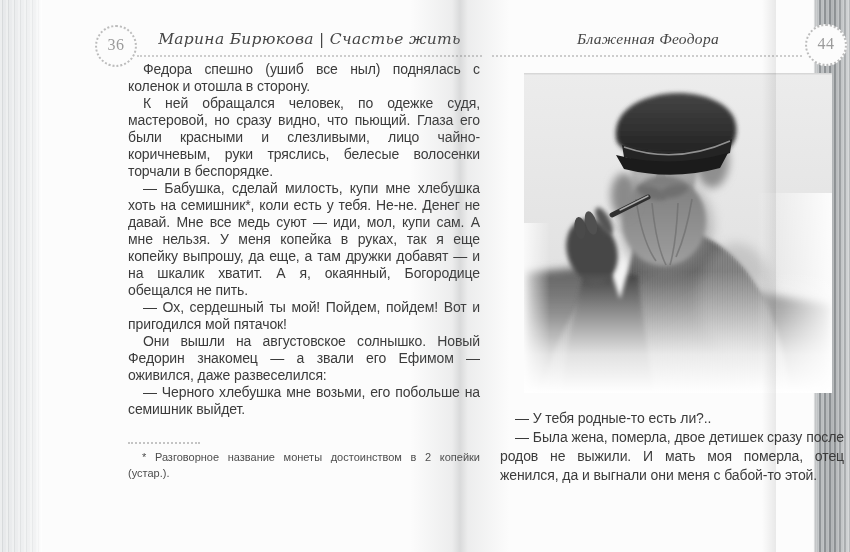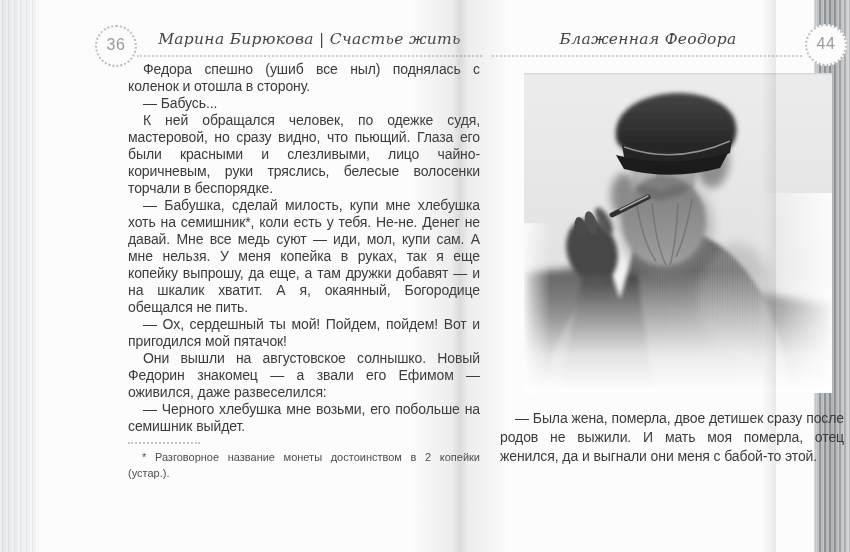--- a/index.html
+++ b/index.html
@@ -19,27 +19,27 @@
 
   
   .spread{position:absolute;left:42px;right:37px;top:0;bottom:0;background:#fcfcfc;}
   .gutter{position:absolute;left:368px;top:0;bottom:0;width:100px;pointer-events:none;
     background:linear-gradient(90deg,rgba(100,104,107,0) 0%,rgba(100,104,107,.10) 42%,rgba(80,84,87,.20) 50%,rgba(100,104,107,.10) 58%,rgba(100,104,107,0) 100%);}
   .edge-shadow-r{position:absolute;right:37px;top:0;bottom:0;width:14px;pointer-events:none;
     background:linear-gradient(90deg,rgba(0,0,0,0),rgba(0,0,0,.08));}
 
   
   .pagenum{position:absolute;width:38px;height:38px;border:2px dotted #bcbcbc;border-radius:50%;
-    color:#9b9b9b;font-size:16px;line-height:36px;text-align:center;letter-spacing:.5px;background:#fcfcfc;}
+    color:#9b9b9b;font-size:16px;line-height:36px;text-align:center;letter-spacing:.5px;background:#fcfcfc;font-family:Liberation Serif, serif;}
   .pagenum-left{left:53px;top:25px;}
   .pagenum-right{left:763px;top:24px;}
   .runhead{position:absolute;top:30px;font-family:"DejaVu Serif",serif;font-style:italic;
     font-size:15.5px;color:#454545;text-align:center;letter-spacing:.3px;white-space:nowrap;}
   .runhead-left{left:95px;width:345px;}
-  .runhead-right{left:450px;width:312px;}
+  .runhead-right{left:450px;width:312px;font-family:Liberation Serif, serif;}
   .headrule{position:absolute;top:55px;height:0;border-top:2px dotted #cdcdcd;}
   .headrule-left{left:95px;width:345px;}
   .headrule-right{left:450px;width:310px;}
 
   
   .bodytext{position:absolute;color:#3b3b3b;text-align:justify;}
   .bodytext p{margin:0;text-indent:15px;}
   .body-left{left:86px;top:61px;width:352px;font-size:14px;line-height:17px;letter-spacing:-.1px;}
   .body-right{left:458px;top:409px;width:344px;font-size:14px;line-height:19px;letter-spacing:-.1px;}
 
@@ -62,21 +62,20 @@
   <div class="edge edge-right"></div>
 
   <div class="spread">
 
     <div class="pagenum pagenum-left">36</div>
     <div class="runhead runhead-left">Марина Бирюкова | Счастье жить</div>
     <div class="headrule headrule-left"></div>
 
     <div class="bodytext body-left">
       <p>Федора спешно (ушиб все ныл) поднялась с коленок и отошла в сторону.</p>
-      <p>— Бабусь...</p>
       <p>К ней обращался человек, по одежке судя, мастеровой, но сразу видно, что пьющий. Глаза его были красными и слезливыми, лицо чайно-коричневым, руки тряслись, белесые волосенки торчали в беспорядке.</p>
       <p>— Бабушка, сделай милость, купи мне хлебушка хоть на семишник*, коли есть у тебя. Не-не. Денег не давай. Мне все медь суют — иди, мол, купи сам. А мне нельзя. У меня копейка в руках, так я еще копейку выпрошу, да еще, а там дружки добавят — и на шкалик хватит. А я, окаянный, Богородице обещался не пить.</p>
       <p>— Ох, сердешный ты мой! Пойдем, пойдем! Вот и пригодился мой пятачок!</p>
       <p>Они вышли на августовское солнышко. Новый Федорин знакомец — а звали его Ефимом — оживился, даже развеселился:</p>
       <p>— Черного хлебушка мне возьми, его побольше на семишник выйдет.</p>
     </div>
 
     <div class="footrule"></div>
     <div class="footnote">
       <p>* Разговорное название монеты достоинством в 2 копейки (устар.).</p>
@@ -195,20 +194,21 @@
           <ellipse cx="56" cy="155" rx="5.5" ry="11" transform="rotate(-8 56 155)" fill="#4a4a4a"></ellipse>
         </g>
 
         <rect x="232" y="120" width="76" height="200" fill="url(#fadeRight)"></rect>
         <rect x="0" y="150" width="26" height="170" fill="url(#fadeLeft)"></rect>
         <rect width="308" height="320" fill="url(#fadeBottom)"></rect>
       </svg>
     </div>
 
     <div class="bodytext body-right">
+      <p>— У тебя родные-то есть ли?..</p>
       <p>— Была жена, померла, двое детишек сразу после родов не выжили. И мать моя померла, отец женился, да и выгнали они меня с бабой-то этой.</p>
     </div>
 
     <div class="gutter"></div>
     <div class="edge-shadow-r"></div>
   </div>
 
 </div>
 
 </body></html>

